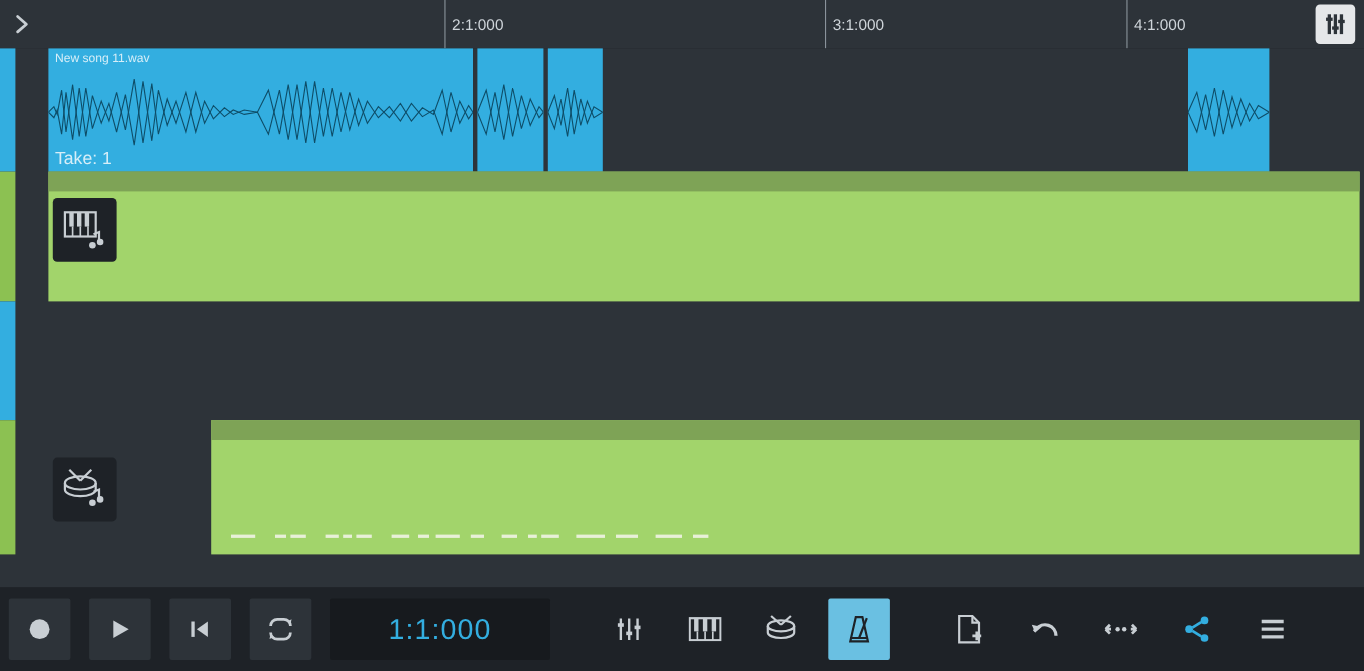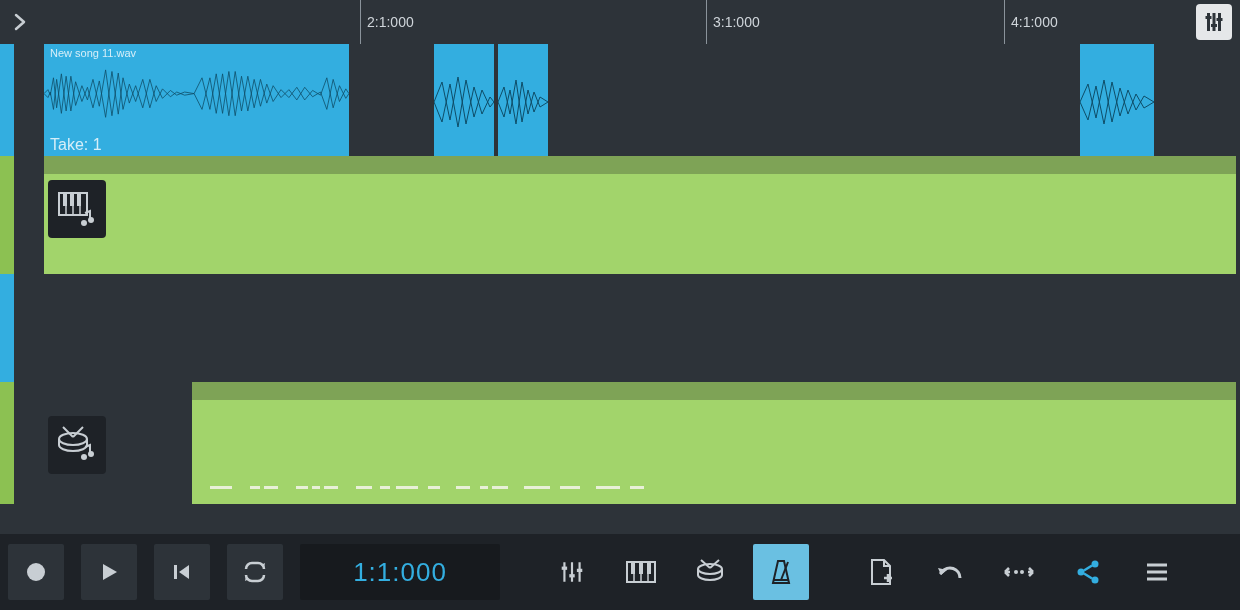--- a/index.html
+++ b/index.html
@@ -26,20 +26,21 @@
   .ruler-mark {
     position: absolute;
     top: 0;
     height: 44px;
     border-left: 1px solid #8a939b;
     padding-left: 6px;
     color: #cfd5da;
     font-size: 14px;
     display: flex;
     align-items: center;
+    margin-left: 44px;
   }
   .master-fx-btn {
     position: absolute;
     right: 8px; top: 4px;
     width: 36px; height: 36px;
     background: #e5e7e9;
     border-radius: 4px;
     display: flex; align-items: center; justify-content: center;
   }
   
@@ -191,21 +192,21 @@
       <path d="M3 2 L11 9 L3 16" stroke="#c8ced3" stroke-width="2.5" fill="none" stroke-linecap="round" stroke-linejoin="round"></path>
     </svg>
   </div>
   <div class="ruler-marks">
     <div class="ruler-mark" style="left:320px">
         <span>2:1:000</span>
       </div>
     <div class="ruler-mark" style="left:666px">
         <span>3:1:000</span>
       </div>
-    <div class="ruler-mark" style="left:964px">
+    <div class="ruler-mark" style="left:940px">
         <span>4:1:000</span>
       </div>
   </div>
   <div class="master-fx-btn">
     <svg width="24" height="24" viewBox="0 0 24 24">
       <rect x="5" y="3" width="3" height="18" fill="#2d3339"></rect>
       <rect x="10.5" y="3" width="3" height="18" fill="#2d3339"></rect>
       <rect x="16" y="3" width="3" height="18" fill="#2d3339"></rect>
       <rect x="3.5" y="6" width="6" height="3" fill="#2d3339"></rect>
       <rect x="9" y="14" width="6" height="3" fill="#2d3339"></rect>
@@ -227,21 +228,21 @@
 
 <div class="help-btn">
   <span>?</span>
 </div>
 
 <div class="track-area">
 
   <div class="track-row track1">
     <div class="side-color"></div>
 
-    <div class="audio-clip" style="left:44px;width:305px">
+    <div class="audio-clip" style="left:44px;width:386px">
       <div class="clip-name">New song  11.wav</div>
       <div class="take-name">Take: 1</div>
       <svg class="waveform-svg" viewBox="0 0 386 80" preserveAspectRatio="none">
         <path d="M0,40 L5,35 L8,42 L12,20 L16,58 L22,15 L28,62 L34,18 L40,55 L48,30 L55,48 L62,22 L70,56 L78,10 L86,68 L94,14 L100,60 L108,28 L116,50 L125,22 L134,58 L142,30 L150,46 L160,36 L168,42 L178,38 L190,40 L200,20 L210,60 L218,15 L226,65 L234,12 L242,68 L250,18 L258,62 L266,22 L274,56 L282,28 L290,50 L300,35 L310,45 L320,32 L330,48 L340,36 L350,42 L358,20 L366,58 L374,30 L382,46 L386,40" stroke="#0e4d68" stroke-width="1" fill="none"></path>
         <path d="M0,40 L5,45 L8,38 L12,60 L16,22 L22,65 L28,18 L34,62 L40,25 L48,50 L55,32 L62,58 L70,24 L78,70 L86,12 L94,66 L100,20 L108,52 L116,30 L125,58 L134,22 L142,50 L150,34 L160,44 L168,38 L178,42 L190,40 L200,60 L210,20 L218,65 L226,15 L234,68 L242,12 L250,62 L258,18 L266,58 L274,22 L282,52 L290,30 L300,45 L310,35 L320,48 L330,32 L340,44 L350,38 L358,60 L366,22 L374,50 L382,34 L386,40" stroke="#0e4d68" stroke-width="1" fill="none"></path>
       </svg>
     </div>
     <div class="audio-clip" style="left:434px;width:60px">
       <svg class="waveform-svg" viewBox="0 0 60 80" preserveAspectRatio="none">
         <path d="M0,40 L8,20 L16,58 L24,15 L32,62 L40,25 L48,52 L56,35 L60,40" stroke="#0e4d68" stroke-width="1" fill="none"></path>

